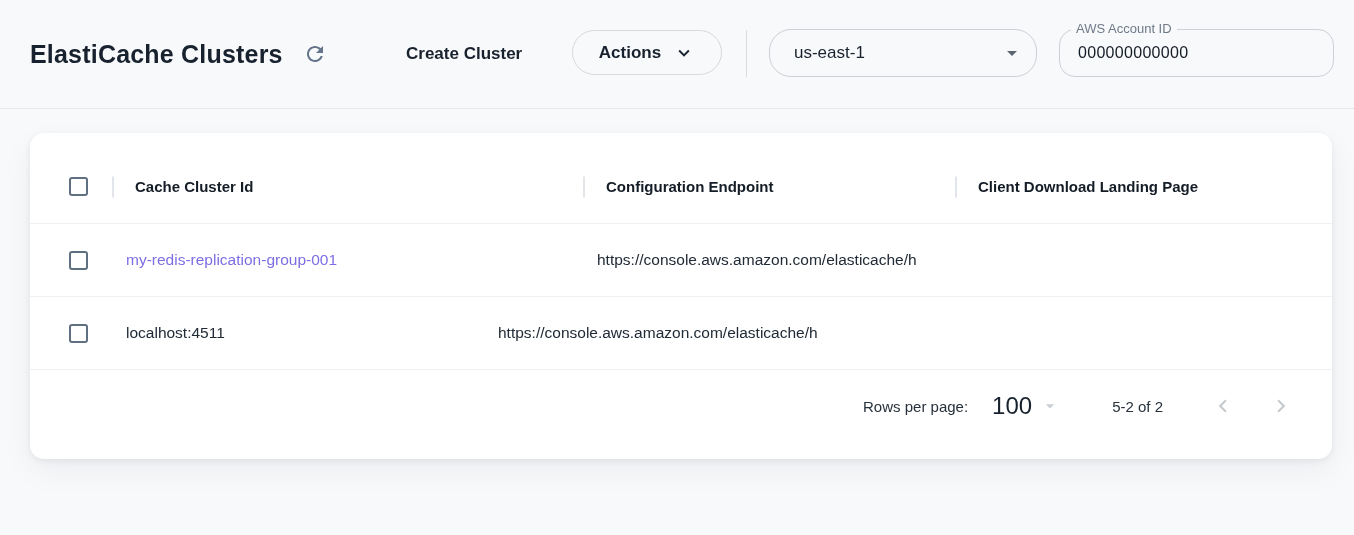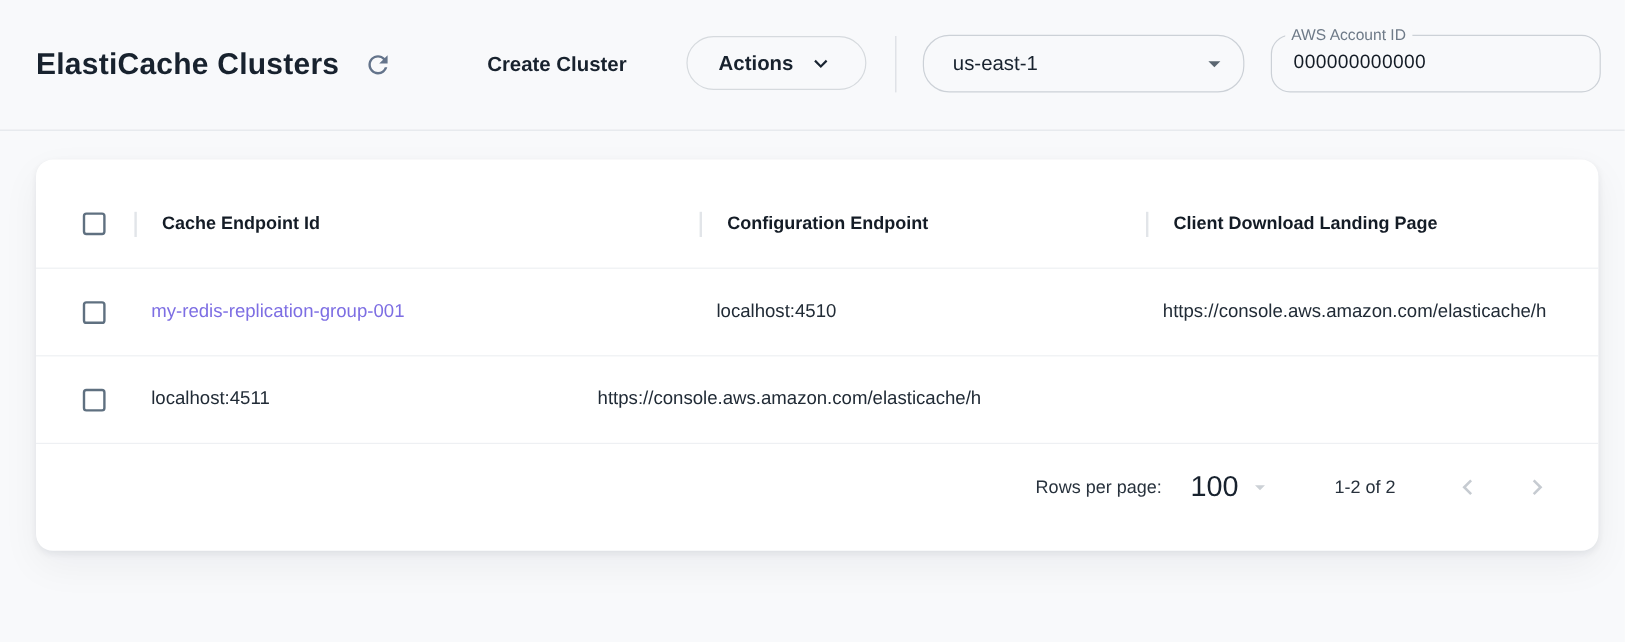--- a/index.html
+++ b/index.html
@@ -149,60 +149,59 @@
 </div>
 
 <div class="card">
 
   <div class="hrow">
     <div class="col-cb">
       <span class="cb"></span>
     </div>
     <div class="col-id hcell">
       <span class="col-sep"></span>
-      <span>Cache Endpoint Id</span>
+      <span>Cache Cluster Id</span>
     </div>
     <div class="col-ep hcell">
       <span class="col-sep"></span>
       <span>Configuration Endpoint</span>
     </div>
     <div class="col-url hcell">
       <span class="col-sep"></span>
       <span>Client Download Landing Page</span>
     </div>
   </div>
 
   <div class="grow">
     <div class="col-cb">
       <span class="cb"></span>
     </div>
     <div class="col-id dcell">
       <span class="link">my-redis-replication-group-001</span>
     </div>
-    <div class="col-ep dcell">localhost:4510</div>
     <div class="col-url dcell">https://console.aws.amazon.com/elasticache/h</div>
   </div>
 
   <div class="grow">
     <div class="col-cb">
       <span class="cb"></span>
     </div>
     <div class="col-ep dcell">localhost:4511</div>
     <div class="col-url dcell">https://console.aws.amazon.com/elasticache/h</div>
   </div>
 
   <div class="footer">
     <span>Rows per page:</span>
     <span class="rpp-value">
       <span>100</span>
       <svg viewBox="0 0 24 24">
           <path d="M7 10l5 5 5-5z"></path>
         </svg>
     </span>
-    <span class="range">1-2 of 2</span>
+    <span class="range">5-2 of 2</span>
     <button class="page-btn prev">
       <svg viewBox="0 0 24 24">
           <path d="M15.41 16.59 10.83 12l4.58-4.59L14 6l-6 6 6 6 1.41-1.41z"></path>
         </svg>
     </button>
     <button class="page-btn next">
       <svg viewBox="0 0 24 24">
           <path d="M8.59 16.59 13.17 12 8.59 7.41 10 6l6 6-6 6-1.41-1.41z"></path>
         </svg>
     </button>

